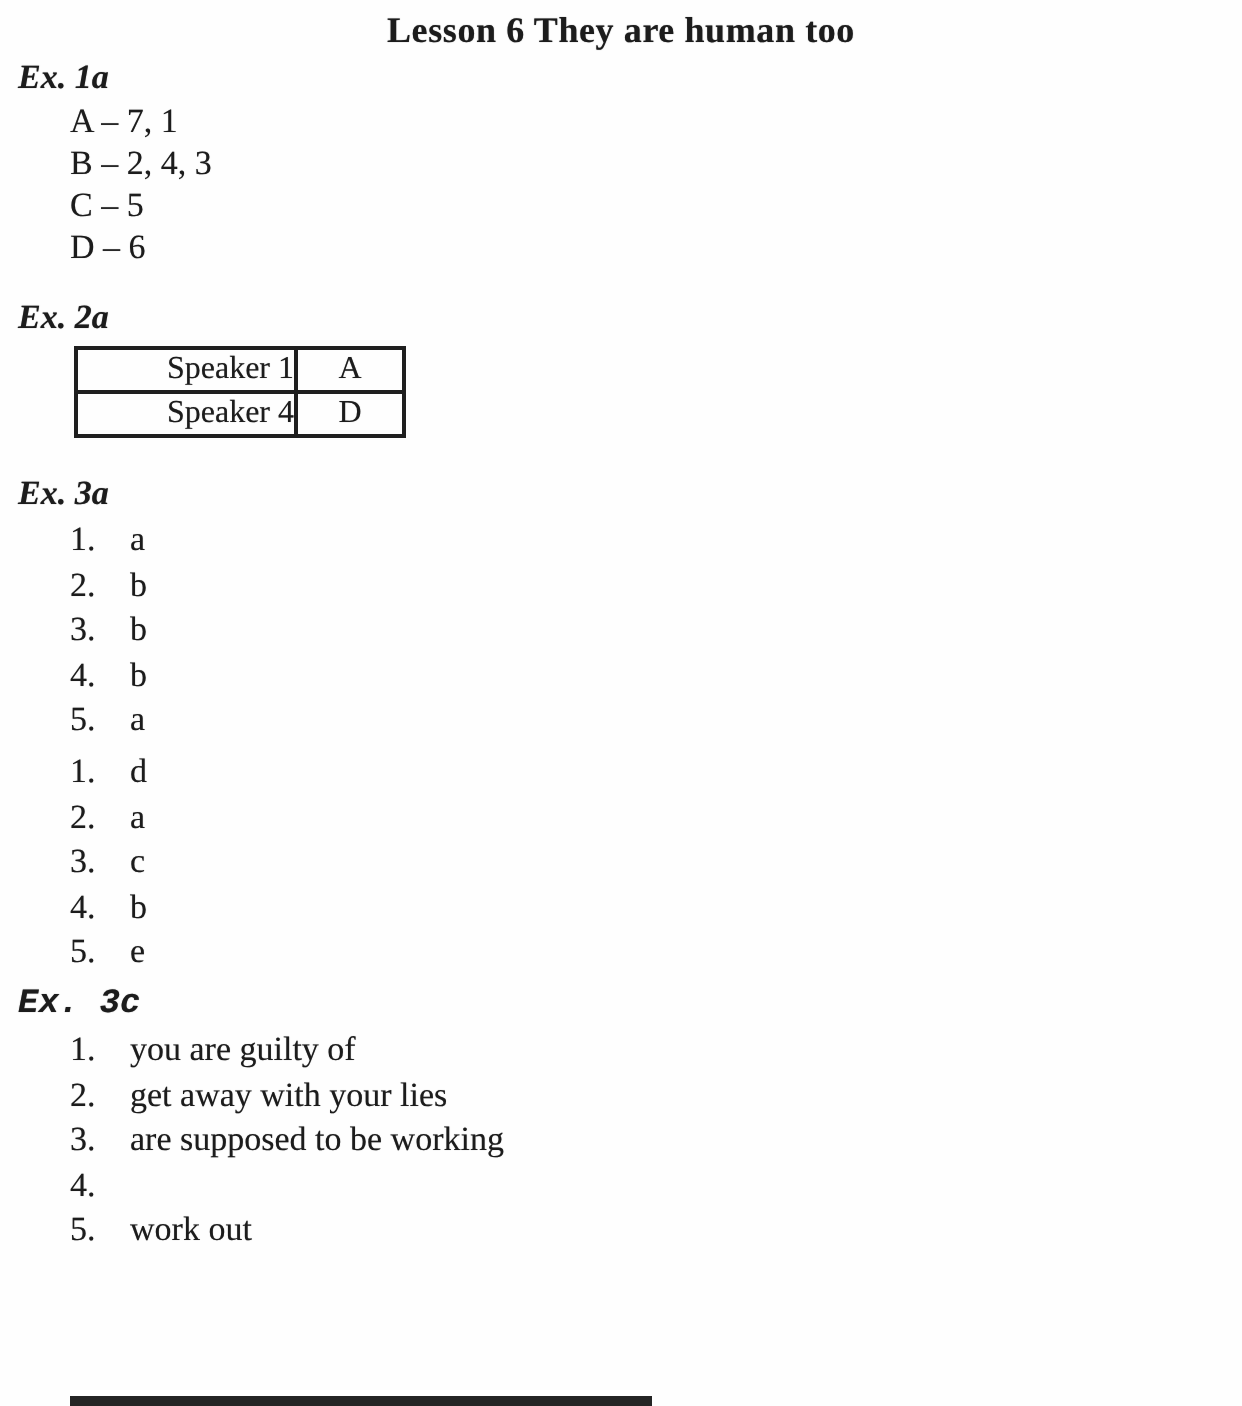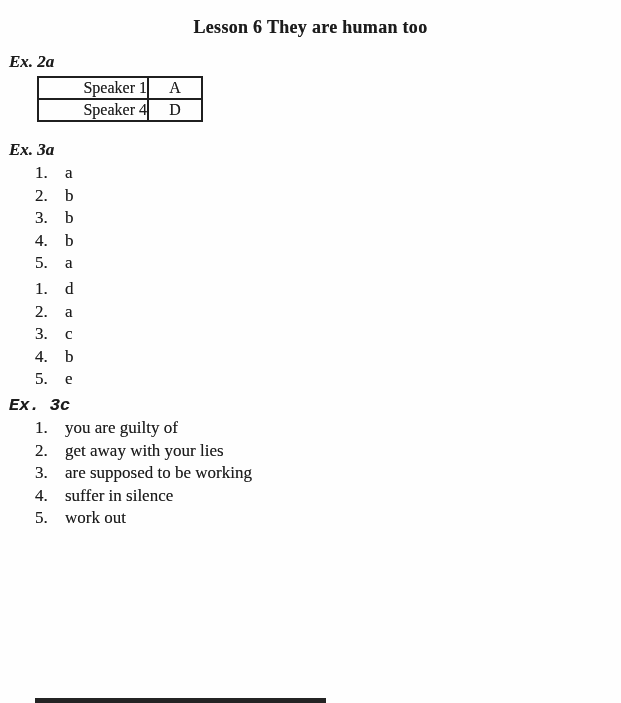--- a/index.html
+++ b/index.html
@@ -6,21 +6,21 @@
   body {
     width: 621px; height: 703px;
     background: #fefefe;
     color: #1c1c1c;
     font-family: "Liberation Serif", serif;
     position: relative;
     overflow: hidden;
   }
   .page { width: 621px; height: 703px; position: relative; }
   .page-title {
-    margin: 0; padding-top: 17px;
+    margin: 0; padding-top: 5px;
     font-size: 18px; line-height: 20px;
     font-weight: bold; text-align: center;
     letter-spacing: 0.3px;
     text-shadow: 0 0 0.5px rgba(0,0,0,0.55);
   }
   .sec-header {
     margin: 0 0 0 9px;
     font-size: 17px; line-height: 18px;
     font-weight: bold; font-style: italic;
     text-shadow: 0 0 0.5px rgba(0,0,0,0.5);
@@ -67,20 +67,29 @@
     background: #242424;
   }
 </style>
 </head>
 <body>
 
 <div class="page">
 
   <h1 class="page-title">Lesson 6 They are human too</h1>
 
+  <section class="s1">
+    <h2 class="sec-header">Ex. 1a</h2>
+    <div class="pair-lines">
+      <div>A – 7, 1</div>
+      <div>B – 2, 4, 3</div>
+      <div>C – 5</div>
+      <div>D – 6</div>
+    </div>
+  </section>
 
   <section class="s2">
     <h2 class="sec-header">Ex. 2a</h2>
     <table class="answers">
       <tbody>
           <tr>
         <td class="speaker-col">Speaker 1</td>
         <td class="letter-col">A</td>
       </tr>
       <tr>
@@ -152,21 +161,20 @@
       <div class="num-item">
         <span class="item-num">2.</span>
         <span class="item-ans">get away with your lies</span>
       </div>
       <div class="num-item">
         <span class="item-num">3.</span>
         <span class="item-ans">are supposed to be working</span>
       </div>
       <div class="num-item">
         <span class="item-num">4.</span>
-        <span class="item-ans">suffer in silence</span>
       </div>
       <div class="num-item">
         <span class="item-num">5.</span>
         <span class="item-ans">work out</span>
       </div>
     </div>
   </section>
 
   <div class="scan-bar"></div>
 

